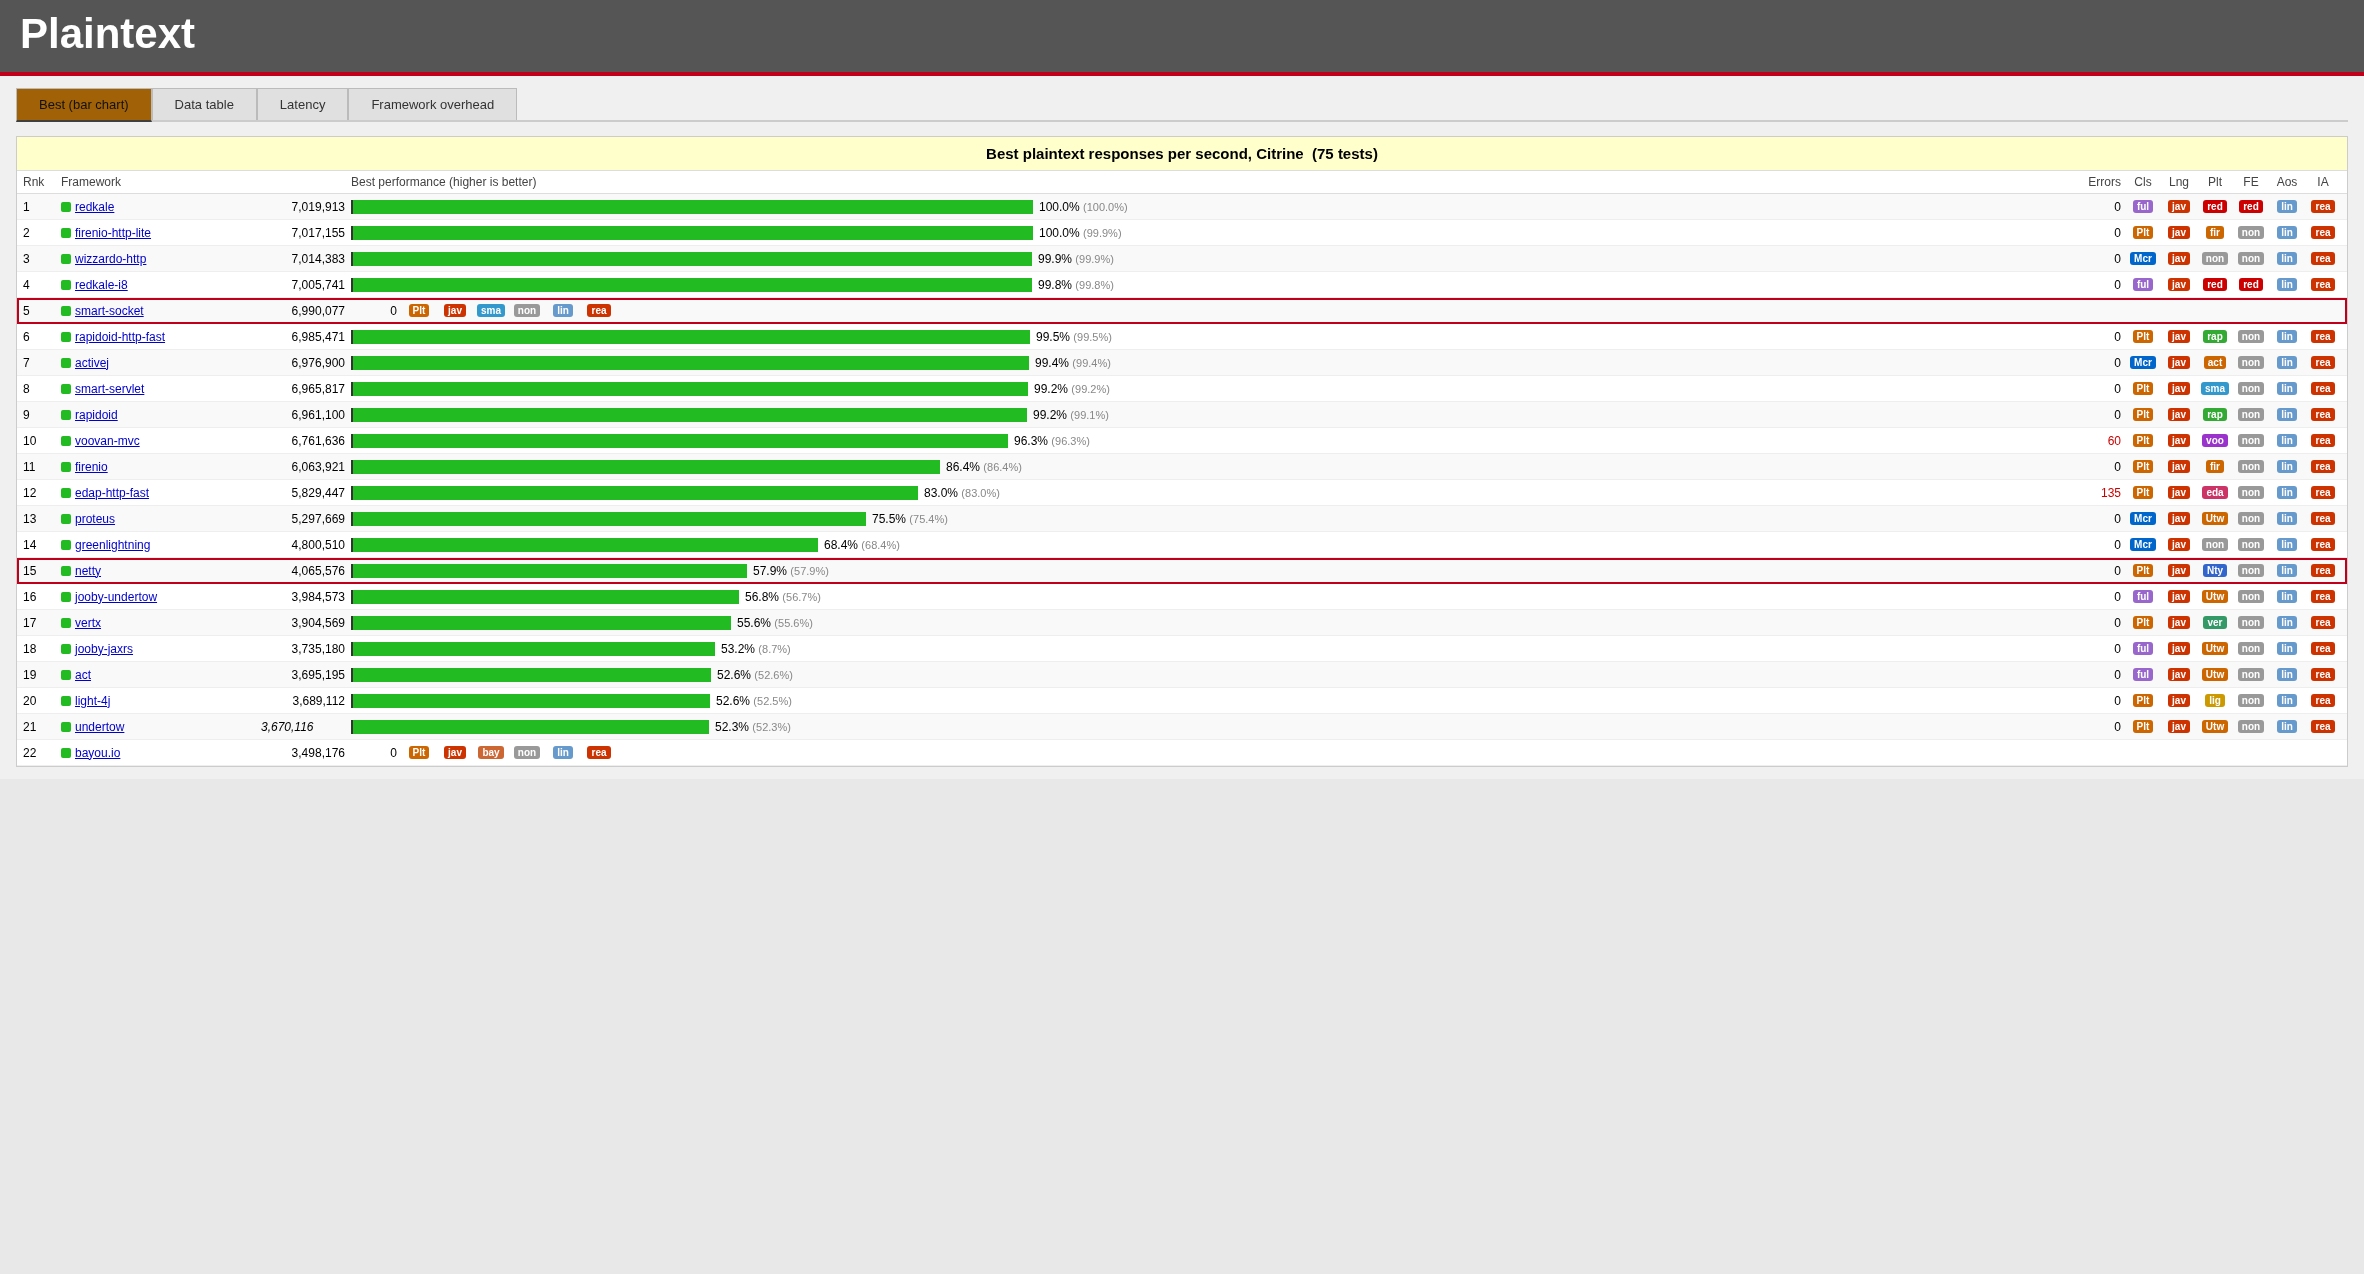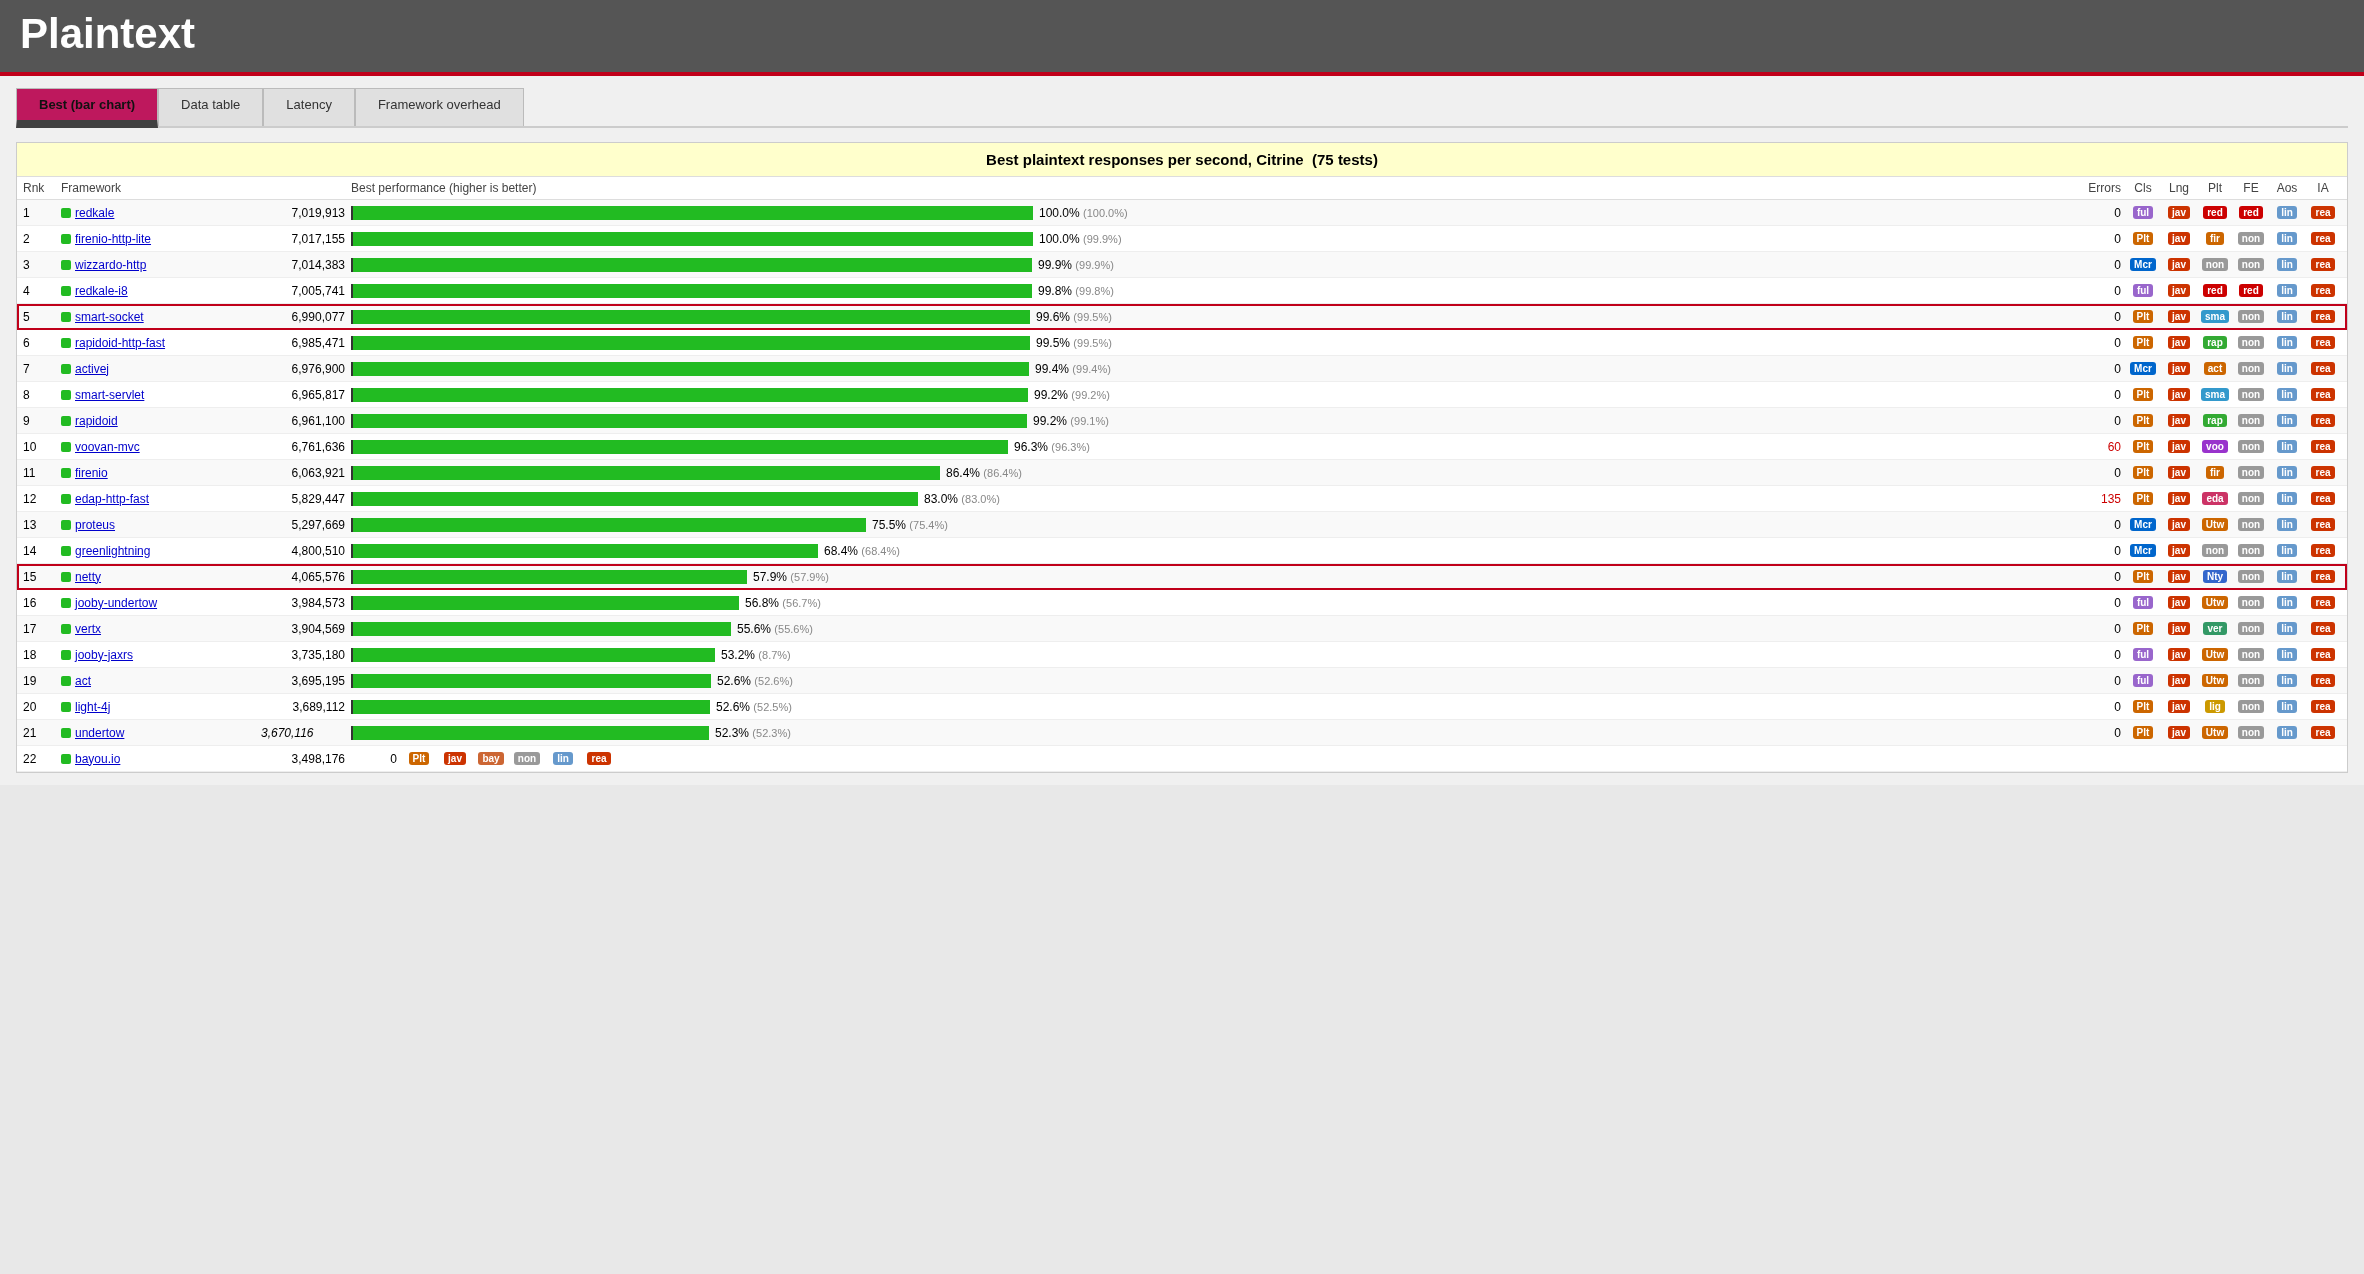--- a/index.html
+++ b/index.html
@@ -30,24 +30,24 @@
     .tab {
       padding: 8px 22px;
       cursor: pointer;
       background: #e0e0e0;
       border: 1px solid #bbb;
       border-bottom: none;
       font-size: 13px;
       color: #333;
     }
     .tab.active {
-      background: #be185d;
-      border-bottom: 8px solid #404040;
+      background: #a16207;
+      border-bottom: 2px solid #404040;
       margin-bottom: -2px;
-      font-weight: bold;
+      font-weight: normal;
       color: #111;
     }
 
     .chart-container {
       background: white;
       border: 1px solid #ccc;
       padding: 0;
     }
 
     .chart-title-row {
@@ -271,25 +271,20 @@
     <div class="col-aos"><span class="badge" style="background: rgb(102, 153, 204);">lin</span></div>
     <div class="col-ia"><span class="badge" style="background: rgb(204, 51, 0);">rea</span></div>
   </div>
         <div class="data-row highlighted">
     <div class="col-rnk">5</div>
     <div class="col-framework framework-cell">
       <span class="dot" style="background:#22bb22"></span>
       <span class="framework-name">smart-socket</span>
     </div>
     <div class="col-perf-label" style="text-align:right;padding-right:6px;">6,990,077</div>
-    <div class="col-bar bar-wrapper">
-      <div class="bar-tick"></div>
-      <div class="bar-fill" style="width:677px"></div>
-      <span class="bar-pct">99.6% <span class="bar-pct-secondary">(99.5%)</span></span>
-    </div>
     <div class="col-errors ">0</div>
     <div class="col-cls"><span class="badge" style="background: rgb(204, 102, 0);">Plt</span></div>
     <div class="col-lng"><span class="badge" style="background: rgb(204, 51, 0);">jav</span></div>
     <div class="col-plt"><span class="badge" style="background: rgb(51, 153, 204);">sma</span></div>
     <div class="col-fe"><span class="badge" style="background: rgb(153, 153, 153);">non</span></div>
     <div class="col-aos"><span class="badge" style="background: rgb(102, 153, 204);">lin</span></div>
     <div class="col-ia"><span class="badge" style="background: rgb(204, 51, 0);">rea</span></div>
   </div>
         <div class="data-row">
     <div class="col-rnk">6</div>

